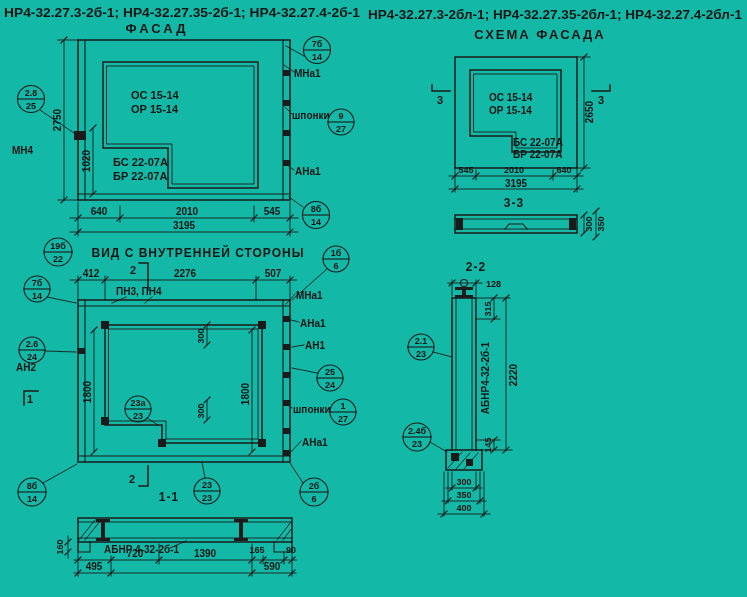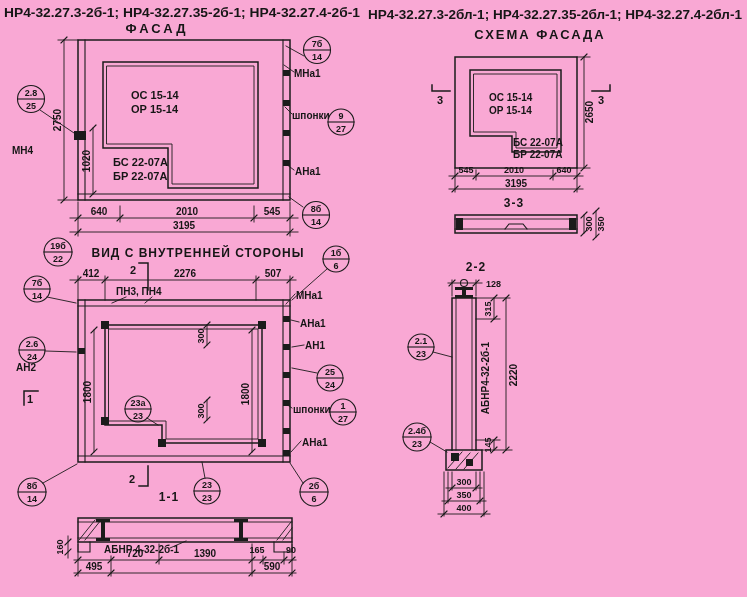--- a/index.html
+++ b/index.html
@@ -1,18 +1,18 @@
 <!DOCTYPE html>
 <html><head>
 <meta charset="utf-8">
 <style>
   html,body { margin:0; padding:0; background:#dddad4; }
   .sheet {
     width:747px; height:597px; position:relative;
-    background:#f9a8d4; overflow:hidden;
+    background:#14b8a6; overflow:hidden;
     font-family:"Liberation Sans", sans-serif;
   }
   svg { display:block; }
   text {
     font-family:"Liberation Sans", sans-serif;
     font-weight:700; fill:#161616;
   }
   .t9 { font-size:9px; }
   .t10 { font-size:10px; }
   .t11 { font-size:11px; }

